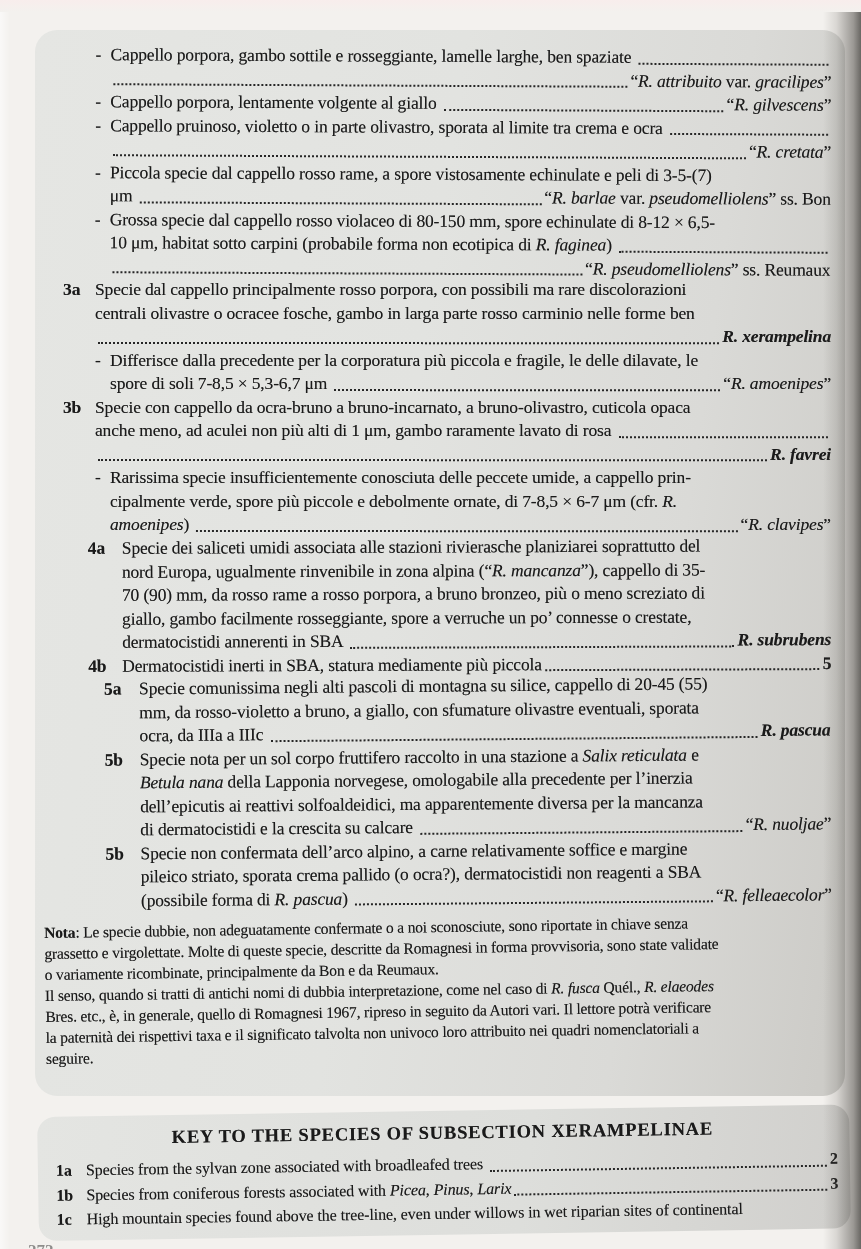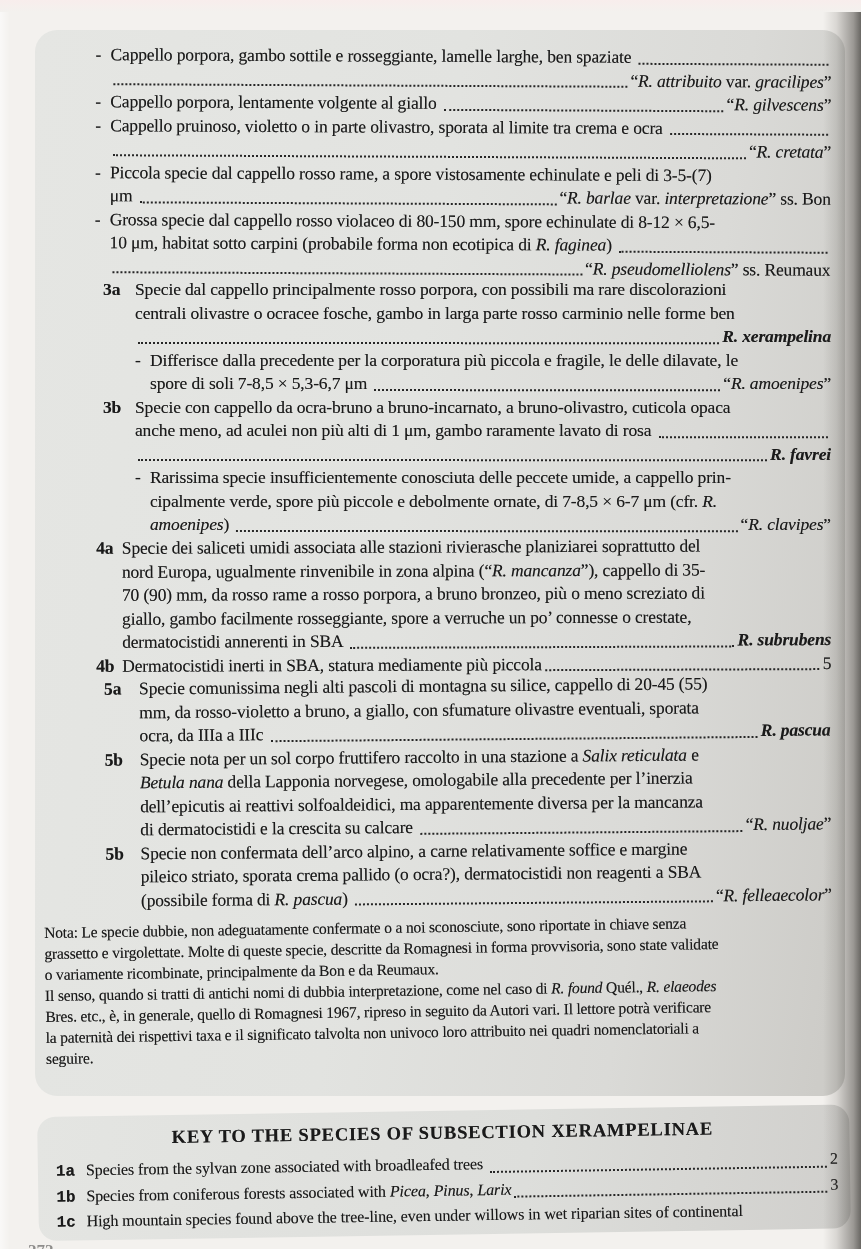--- a/index.html
+++ b/index.html
@@ -20,53 +20,53 @@
     background:linear-gradient(98deg,#e5e6e3 0%,#e2e3e0 45%,#dadad7 75%,#cdccc8 97%);
     padding:13px 14px 0 10px;box-sizing:border-box;}
   .box2{position:absolute;left:38px;top:1112px;width:812px;height:124px;border-radius:18px;
     background:linear-gradient(98deg,#e4e5e2 0%,#dddedb 60%,#d0cfcc 100%);
     transform:rotate(-0.9deg);transform-origin:40% 50%;
     padding:8px 12px 0 10px;box-sizing:border-box;}
 
   .keywrap{margin-left:18px;margin-right:0;}
   .sec{transform-origin:0 50%;}
   .tA{transform:rotate(0.28deg);}
-  .tB{transform:rotate(0.02deg);margin-left:40px;}
+  .tB{transform:rotate(0.02deg);}
   .tC{transform:rotate(-0.22deg);}
   .tD{transform:rotate(-0.5deg);}
   .tN{transform:rotate(-0.85deg);transform-origin:0 50%;}
 
   .line{display:flex;align-items:baseline;overflow:hidden;
     font-size:17.5px;line-height:23.5px;letter-spacing:-0.15px;
     text-shadow:0 0 0.5px rgba(25,25,25,0.5);}
   .txt{white-space:pre;}
   .num{font-weight:bold;flex:0 0 auto;white-space:pre;}
   .n0 .num{width:32px;}
-  .n1{margin-left:25px;} .n1 .num{width:34px;text-align:center;}
+  .n1{margin-left:25px;} .n1 .num{width:34px;}
   .n2{margin-left:42px;} .n2 .num{width:35px;}
   .d{margin-left:32px;}  .d .num{width:15px;font-weight:normal;}
   .c0{margin-left:32px;}
   .cd{margin-left:47px;}
   .c1{margin-left:59px;}
   .c2{margin-left:77px;}
 
   .lead{flex:1 1 auto;min-width:10px;border-bottom:2.6px dotted #262626;
     align-self:flex-end;margin:0 3px 5px 3px;}
 
   .it{font-style:italic;}
-  .bd{font-weight:normal;}
+  .bd{font-weight:bold;}
   .bi{font-weight:bold;font-style:italic;}
 
   .nota{margin-top:9px;}
   .nota .line{font-size:15.6px;line-height:21px;letter-spacing:-0.2px;}
 
   .k2title{font-weight:bold;text-align:center;font-size:18.5px;letter-spacing:0.8px;
     margin:4px 0 9px 0;text-shadow:0 0 0.5px rgba(25,25,25,0.55);}
   .k2lines .line{font-size:16px;line-height:24.5px;letter-spacing:-0.1px;}
-  .k{margin-left:8px;} .k .num{width:30px;font-family:Liberation Mono, monospace;}
+  .k{margin-left:8px;} .k .num{width:30px;}
 
   .pagenum{position:absolute;left:28px;top:1241px;font-size:17px;font-weight:bold;
     color:#3c3c3c;opacity:0.55;z-index:7;}
 </style>
 </head>
 <body>
 
 <div class="scan-top"></div>
 <div class="scan-left"></div>
 
@@ -99,21 +99,21 @@
           <span class="lead"></span>
           <span class="txt"><span>“</span><span class="it">R. cretata</span><span>”</span></span>
         </div>
         <div class="line d">
           <span class="num">-</span>
           <span class="txt"><span>Piccola specie dal cappello rosso rame, a spore vistosamente echinulate e peli di 3-5-(7)</span></span>
         </div>
         <div class="line cd">
           <span class="txt"><span>μm </span></span>
           <span class="lead"></span>
-          <span class="txt"><span>“</span><span class="it">R. barlae</span><span> var. </span><span class="it">interpretazione</span><span>” ss. Bon</span></span>
+          <span class="txt"><span>“</span><span class="it">R. barlae</span><span> var. </span><span class="it">pseudomelliolens</span><span>” ss. Bon</span></span>
         </div>
         <div class="line d">
           <span class="num">-</span>
           <span class="txt"><span>Grossa specie dal cappello rosso violaceo di 80-150 mm, spore echinulate di 8-12 × 6,5-</span></span>
         </div>
         <div class="line cd">
           <span class="txt"><span>10 μm, habitat sotto carpini (probabile forma non ecotipica di </span><span class="it">R. faginea</span><span>) </span></span>
           <span class="lead"></span>
         </div>
         <div class="line cd">
@@ -241,21 +241,21 @@
       <div class="line nt">
         <span class="txt"><span class="bd">Nota</span><span>: Le specie dubbie, non adeguatamente confermate o a noi sconosciute, sono riportate in chiave senza</span></span>
       </div>
       <div class="line nt">
         <span class="txt"><span>grassetto e virgolettate. Molte di queste specie, descritte da Romagnesi in forma provvisoria, sono state validate</span></span>
       </div>
       <div class="line nt">
         <span class="txt"><span>o variamente ricombinate, principalmente da Bon e da Reumaux.</span></span>
       </div>
       <div class="line nt">
-        <span class="txt"><span>Il senso, quando si tratti di antichi nomi di dubbia interpretazione, come nel caso di </span><span class="it">R. found</span><span> Quél., </span><span class="it">R. elaeodes</span></span>
+        <span class="txt"><span>Il senso, quando si tratti di antichi nomi di dubbia interpretazione, come nel caso di </span><span class="it">R. fusca</span><span> Quél., </span><span class="it">R. elaeodes</span></span>
       </div>
       <div class="line nt">
         <span class="txt"><span>Bres. etc., è, in generale, quello di Romagnesi 1967, ripreso in seguito da Autori vari. Il lettore potrà verificare</span></span>
       </div>
       <div class="line nt">
         <span class="txt"><span>la paternità dei rispettivi taxa e il significato talvolta non univoco loro attribuito nei quadri nomenclatoriali a</span></span>
       </div>
       <div class="line nt">
         <span class="txt"><span>seguire.</span></span>
       </div>

